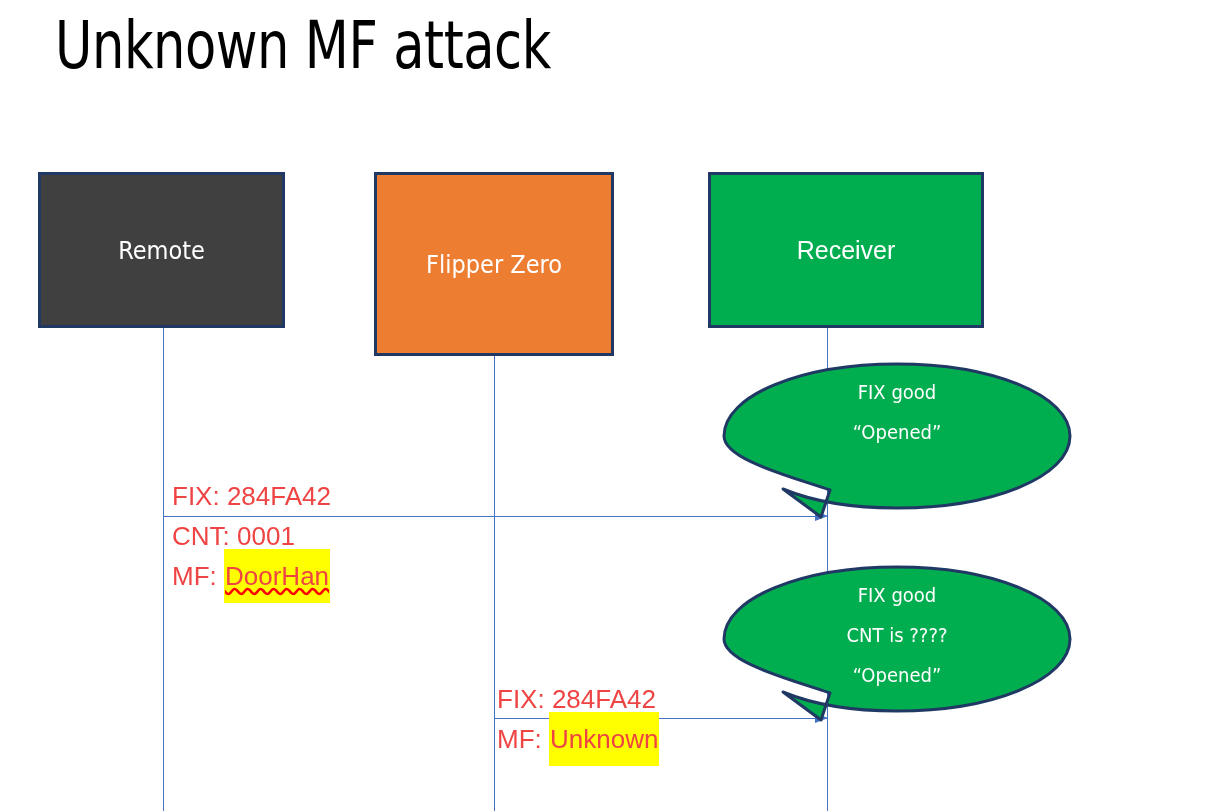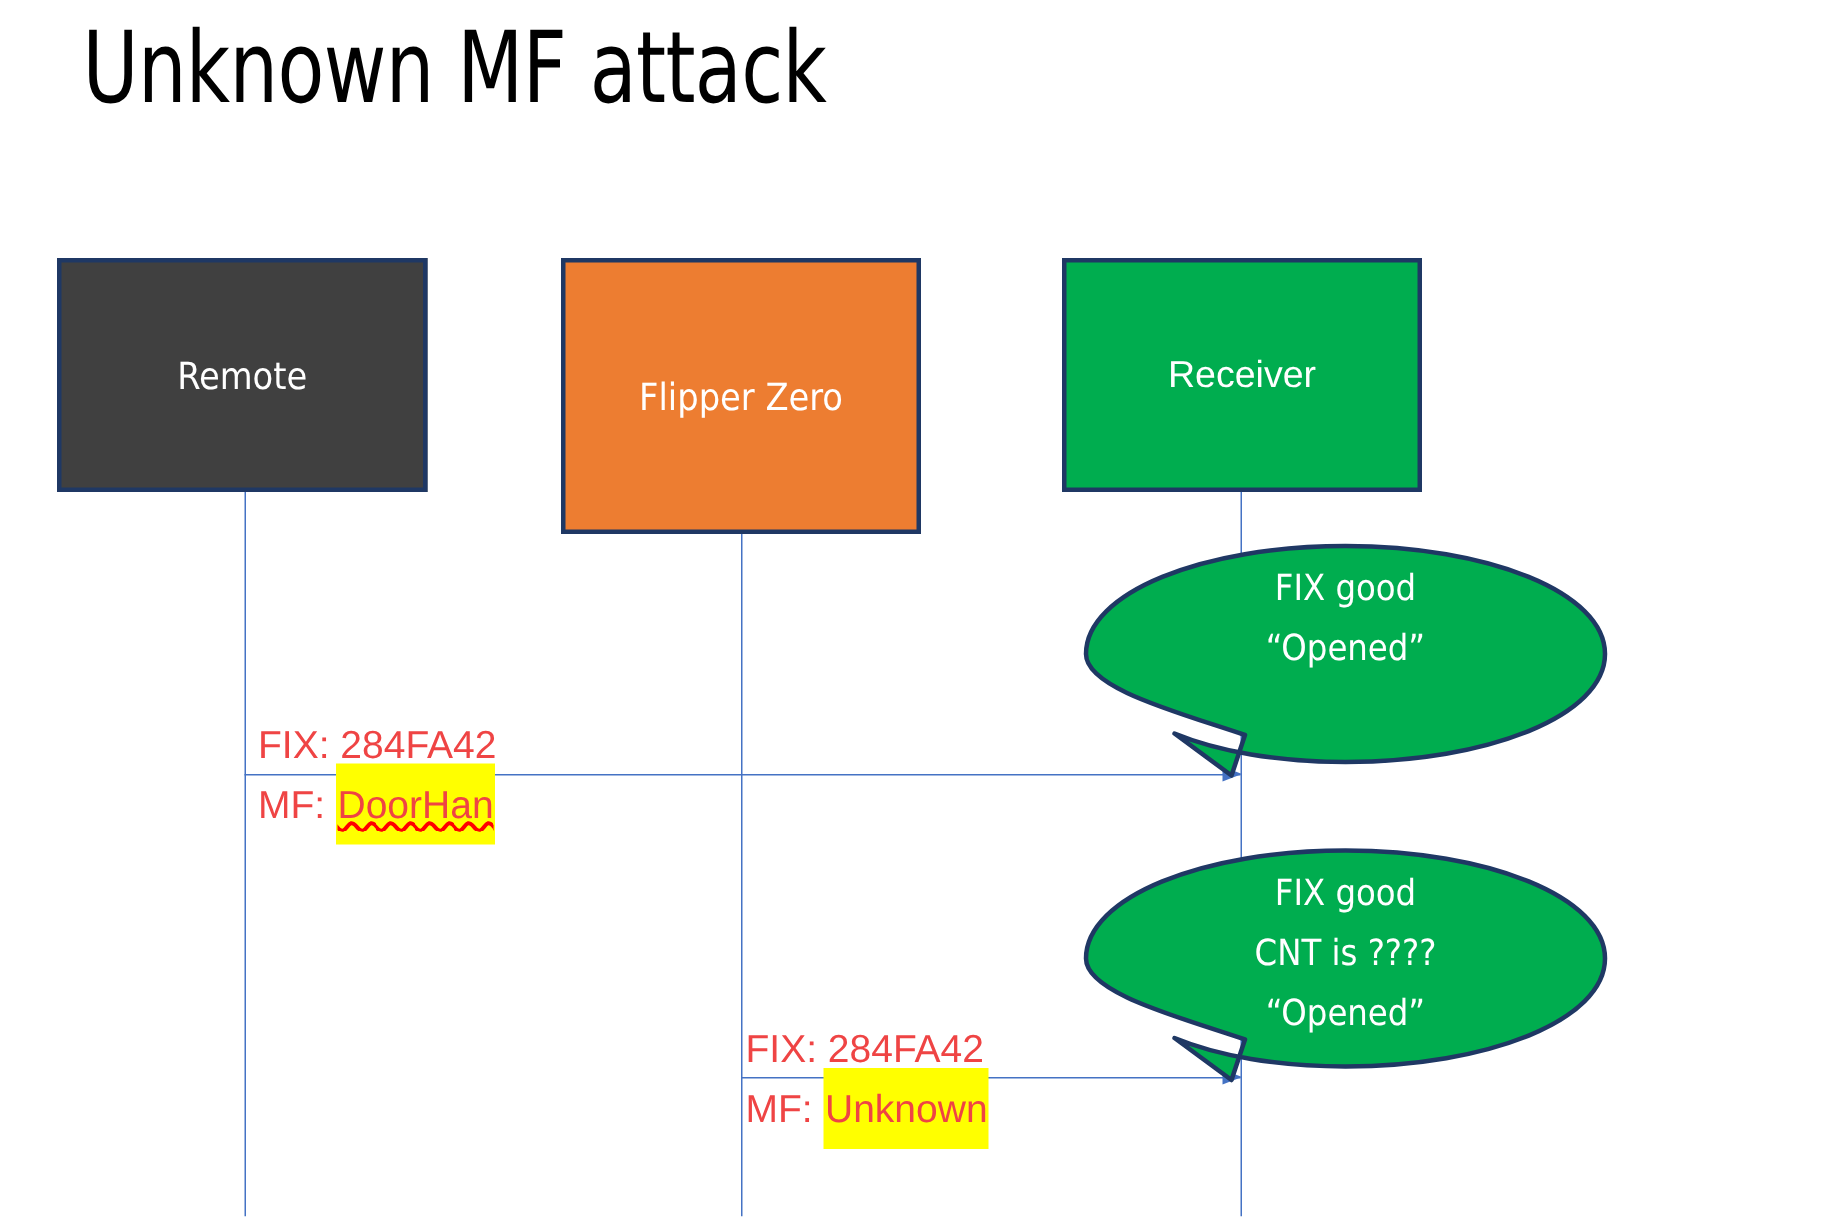--- a/index.html
+++ b/index.html
@@ -49,21 +49,21 @@
     color: #ffffff;
     font-size: 25px;
     font-weight: 400;
     font-family: "Liberation Sans", sans-serif;
   }
   .actor-box.narrowfont {
     font-family: "DejaVu Sans Condensed", "Liberation Sans Narrow", "Liberation Sans", sans-serif;
   }
   #actor-remote   { left: 38px;  top: 172px; width: 247px; height: 156px; background: #404040; }
   #actor-flipper  { left: 374px; top: 172px; width: 240px; height: 184px; background: #ed7d31; }
-  #actor-receiver { left: 708px; top: 172px; width: 240px; height: 156px; background: #00ad4f; }
+  #actor-receiver { left: 708px; top: 172px; width: 276px; height: 156px; background: #00ad4f; }
 
   
   .msg-arrow {
     position: absolute;
     height: 1px;
     background: #4472c4;
   }
   .msg-arrow::after {
     content: "";
     position: absolute;
@@ -106,21 +106,21 @@
     top: 0;
     overflow: visible;
   }
   .callout-text {
     position: absolute;
     left: 0;
     top: 0;
     width: 100%;
     text-align: center;
     color: #ffffff;
-    font-size: 24px;
+    font-size: 20px;
     line-height: 40px;
     font-family: "DejaVu Sans Condensed", "Liberation Sans Narrow", "Liberation Sans", sans-serif;
     pointer-events: none;
   }
   .callout-text .line { display: block; }
   #callout-1 { left: 722px; top: 362px; width: 350px; height: 160px; }
   #callout-2 { left: 722px; top: 565px; width: 350px; height: 160px; }
   #callout-1 .callout-text { padding-top: 10px; }
   #callout-2 .callout-text { padding-top: 10px; }
 </style>
@@ -142,20 +142,21 @@
 </div>
 
 <div class="actor-box" id="actor-receiver">
   <span>Receiver</span>
 </div>
 
 <div class="msg-arrow" style="left:163px; top:516px; width:664px;"></div>
 
 <div class="msg-label" style="left:172px; top:476px;">
   <span class="line"><span>FIX: </span><span>284FA42</span></span>
+  <span class="line"><span>CNT: </span><span>0001</span></span>
   <span class="line"><span>MF: </span><span class="hl squiggle">DoorHan</span></span>
 </div>
 
 <div class="callout" id="callout-1">
   <svg width="350" height="162" viewBox="0 0 350 162" aria-hidden="true">
     <path d="M 175 2
              C 270 2 348 33 348 74
              C 348 115 270 146 175 146
              C 130 146 90 139 61 127
              L 99 155

